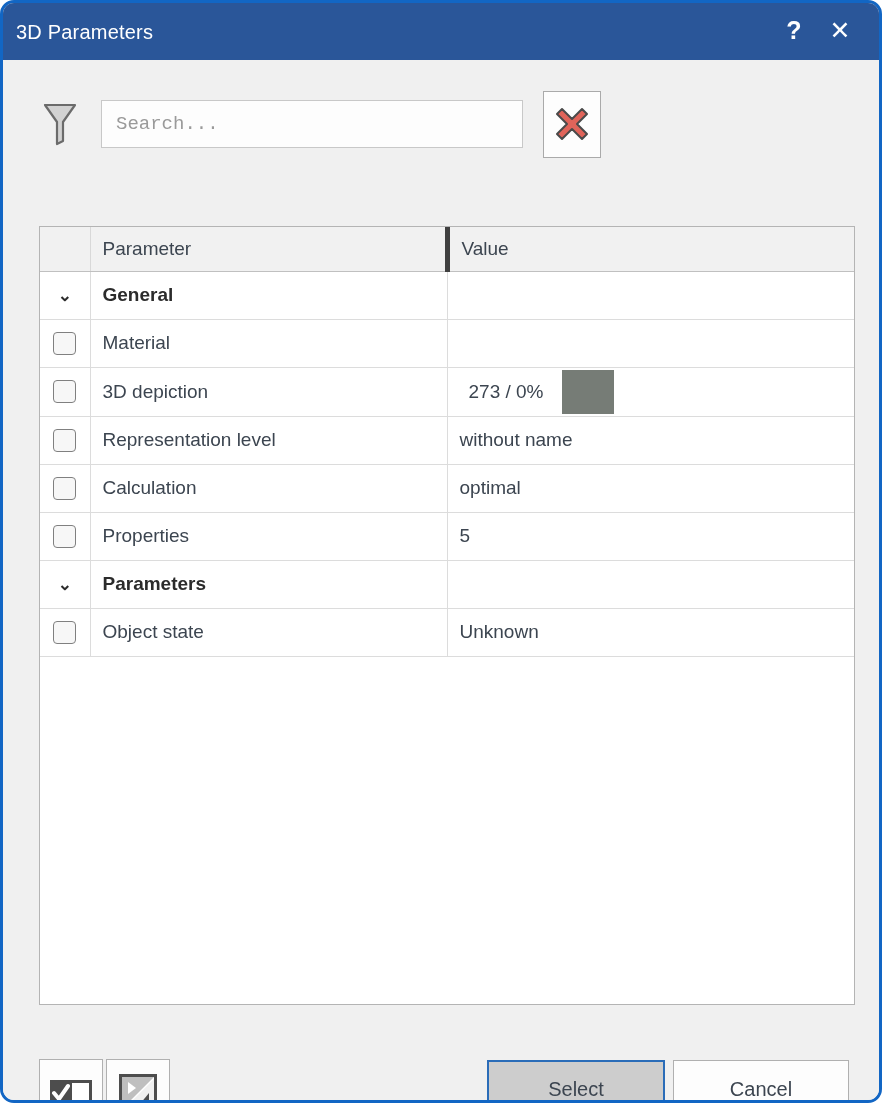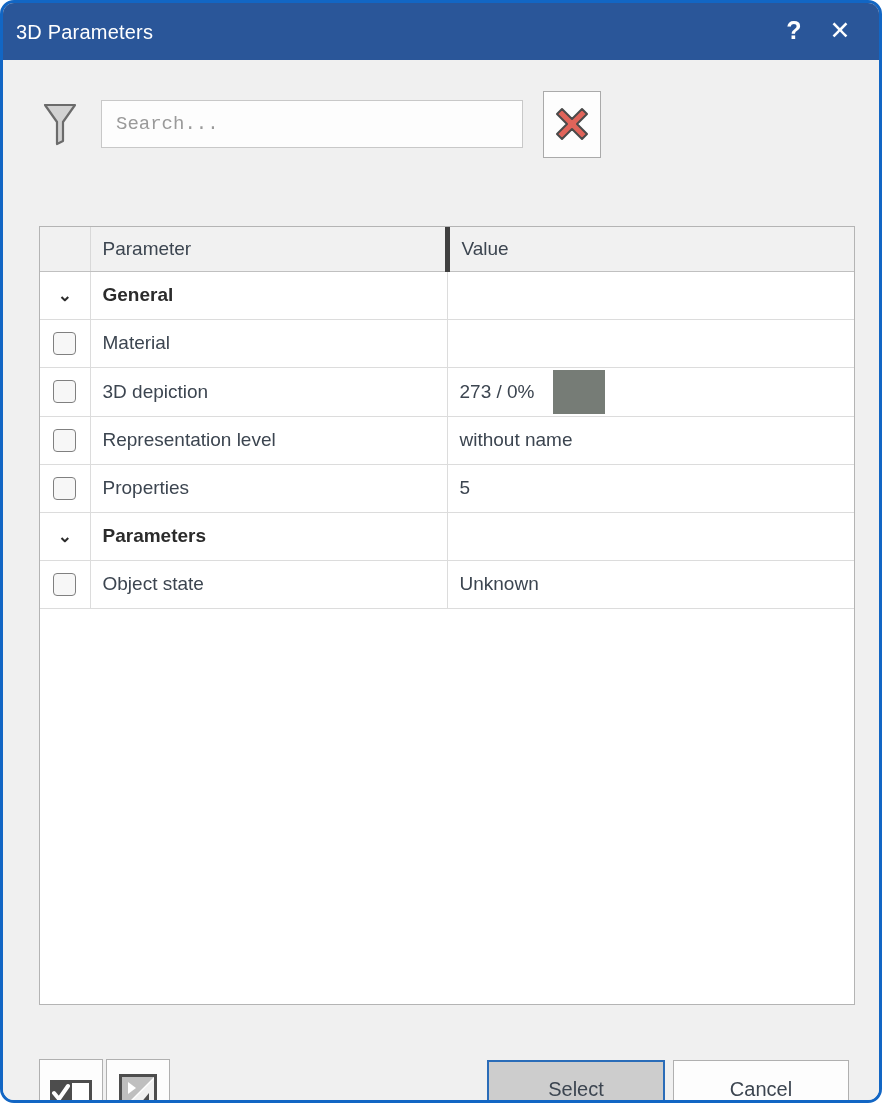--- a/index.html
+++ b/index.html
@@ -166,21 +166,21 @@
     vertical-align: middle;
   }
   .chevron {
     display: inline-block;
     font-size: 17px;
     color: #2b2b2b;
     line-height: 1;
     vertical-align: middle;
   }
 
-  .val-wrap { display: flex; align-items: center; height: 48px; }
+  .val-wrap { display: flex; align-items: center; height: 48px; margin-left: 9px; }
   .color-swatch {
     width: 52px;
     height: 44px;
     margin-left: 18px;
     flex: 0 0 auto;
   }
 
   
   #footer {
     position: absolute;
@@ -295,20 +295,25 @@
                 </div>
               </td>
             </tr>
             <tr class="item">
               <td class="td-chk"><span class="chk"></span></td>
               <td class="td-param">Representation level</td>
               <td class="td-val">without name</td>
             </tr>
             <tr class="item">
               <td class="td-chk"><span class="chk"></span></td>
+              <td class="td-param">Calculation</td>
+              <td class="td-val">optimal</td>
+            </tr>
+            <tr class="item">
+              <td class="td-chk"><span class="chk"></span></td>
               <td class="td-param">Properties</td>
               <td class="td-val">5</td>
             </tr>
             <tr class="group">
               <td class="td-chk"><span class="chevron">⌄</span></td>
               <td class="td-param">Parameters</td>
               <td class="td-val"></td>
             </tr>
             <tr class="item">
               <td class="td-chk"><span class="chk"></span></td>

